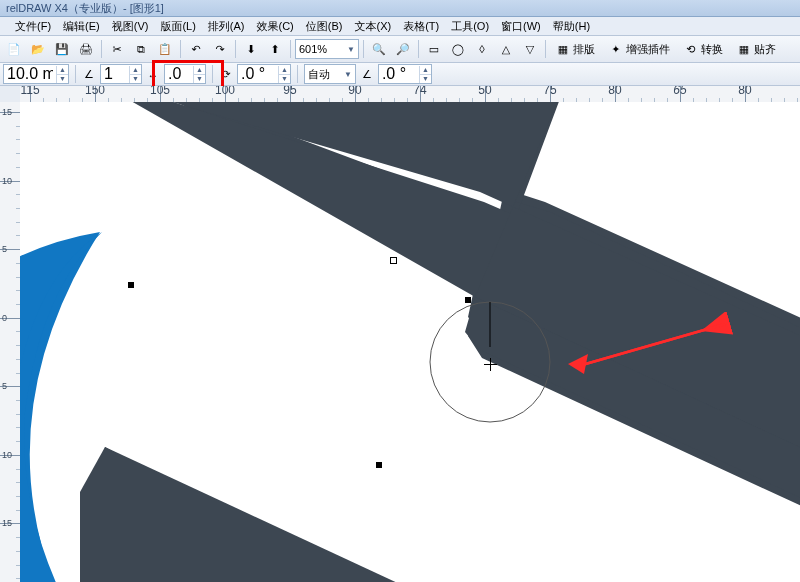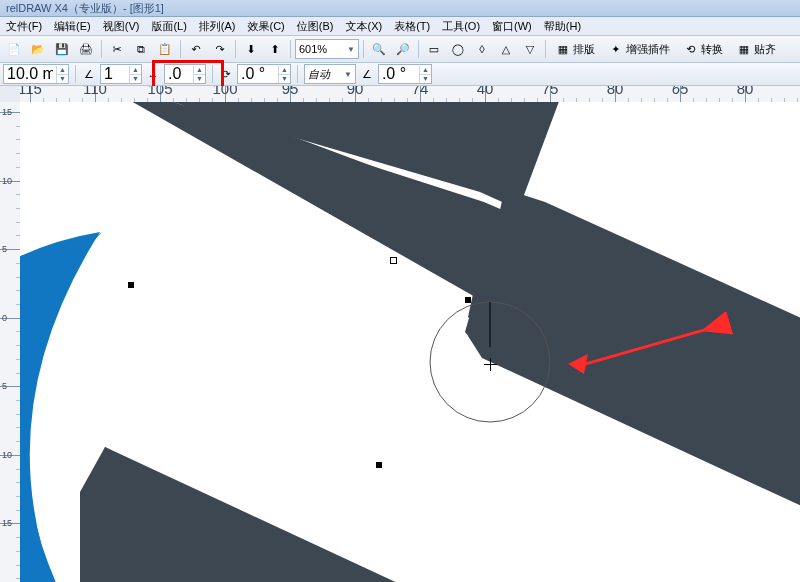--- a/index.html
+++ b/index.html
@@ -1,37 +1,37 @@
 <!DOCTYPE html>
 <html><head>
 <meta charset="utf-8">
 <style>
 html,body{margin:0;padding:0;font-family:"Microsoft YaHei","SimSun",Arial,sans-serif;font-size:11px;color:#000;background:#fff;width:800px;height:582px;overflow:hidden}
 .titlebar{height:16px;background:linear-gradient(#c7d9ef,#b5cbe6);border-bottom:1px solid #8aa7c9;padding:0 6px;display:flex;align-items:center;font-size:11px;color:#34517a}
-.menubar{height:18px;background:#e7edf6;border-bottom:1px solid #b8c6d9;display:flex;align-items:center;padding:0 0}
+.menubar{height:18px;background:#e7edf6;border-bottom:1px solid #b8c6d9;display:flex;align-items:center;padding:0 9px}
 .menubar .mi{padding:1px 6px;cursor:default}
 
 .toolbar1{height:26px;background:linear-gradient(#f5f8fc,#e3e9f2);border-bottom:1px solid #b8c6d9;display:flex;align-items:center;padding:0 3px;gap:2px}
 .tb-btn{width:20px;height:20px;display:flex;align-items:center;justify-content:center;border:1px solid transparent;border-radius:2px}
 .tb-sep{width:1px;height:18px;background:#b8c6d9;margin:0 2px}
 .combo{height:18px;border:1px solid #9db5cf;background:#fff;display:flex;align-items:center;font-size:11px;padding:0 1px}
 .combo input{border:0;outline:0;font-size:11px;width:40px;padding:0 2px;background:transparent}
 .tb-text-btn{height:20px;display:flex;align-items:center;gap:3px;padding:0 5px;border:1px solid transparent;border-radius:2px;font-size:11px}
 
 .toolbar2{height:22px;background:linear-gradient(#f5f8fc,#e3e9f2);border-bottom:1px solid #b8c6d9;display:flex;align-items:center;padding:0 3px;gap:4px;position:relative}
 .spin{height:18px;border:1px solid #9db5cf;background:#fff;display:flex;align-items:center;font-size:11px}
 .spin input{border:0;outline:0;font-size:16px;padding:0 3px;background:transparent}
 .spin .btns{width:12px;display:flex;flex-direction:column}
 .spin .btns div{height:8px;border-left:1px solid #c9d6e6;display:flex;align-items:center;justify-content:center;font-size:7px;line-height:1;color:#4b6385}
 .spin .btns div+div{border-top:1px solid #c9d6e6}
 .icon{width:14px;height:14px;display:flex;align-items:center;justify-content:center}
 .redbox{position:absolute;border:3px solid #e00;pointer-events:none}
 
 .workspace{position:relative;height:500px;background:#fff}
-.ruler-h{position:absolute;left:20px;right:0;top:0;height:16px;background:#f2f4f7;border-bottom:1px solid #9aa9bc;font-size:15px;color:#3a4a5e;overflow:hidden}
+.ruler-h{position:absolute;left:20px;right:0;top:0;height:16px;background:#f2f4f7;border-bottom:1px solid #9aa9bc;font-size:12px;color:#3a4a5e;overflow:hidden}
 .ruler-h .tick{position:absolute;top:0;width:1px;height:16px;background:#7f92a8}
 .ruler-h .tick.minor{height:4px;top:12px;background:#b0bfcf}
 .ruler-h .lbl{position:absolute;bottom:5px;transform:translateX(-50%)}
 .ruler-v{position:absolute;left:0;top:16px;bottom:0;width:20px;background:#f2f4f7;border-right:1px solid #9aa9bc;font-size:9px;color:#3a4a5e;overflow:hidden}
 .ruler-v .tick{position:absolute;left:0;height:1px;width:20px;background:#7f92a8}
 .ruler-v .tick.minor{width:4px;left:16px;background:#b0bfcf}
 .ruler-v .lbl{position:absolute;left:2px;transform:translateY(-50%)}
 .ruler-corner{position:absolute;left:0;top:0;width:20px;height:16px;background:#e7ecf3;border-right:1px solid #9aa9bc;border-bottom:1px solid #9aa9bc}
 .canvas{position:absolute;left:20px;top:16px;right:0;bottom:0;background:#fff;overflow:hidden}
 .shape-dark{fill:#3d4752}
@@ -181,21 +181,21 @@
   <div class="spin" id="rot-spin">
     <input style="width: 34px;" value=".0 °">
     <div class="btns">
         <div>▲</div>
         <div>▼</div>
       </div>
   </div>
 
   <div class="tb-sep"></div>
   <div class="combo">
-    <input style="width: 32px; font-style: italic;" value="自动">
+    <input style="width: 32px;" value="自动">
     <span style="font-size:8px;padding:0 2px;color:#4b6385">▼</span>
   </div>
   <span class="icon">∠</span>
   <div class="spin">
     <input style="width: 34px;" value=".0 °">
     <div class="btns">
         <div>▲</div>
         <div>▼</div>
       </div>
   </div>
@@ -207,21 +207,21 @@
   <div class="ruler-corner"></div>
 
   <div class="ruler-h" id="ruler-h">
       <div class="tick" style="left: 10px;"></div>
       <div class="lbl" style="left: 10px;">115</div>
       <div class="tick minor" style="left: 23px;"></div>
       <div class="tick minor" style="left: 36px;"></div>
       <div class="tick minor" style="left: 49px;"></div>
       <div class="tick minor" style="left: 62px;"></div>
       <div class="tick" style="left: 75px;"></div>
-      <div class="lbl" style="left: 75px;">110</div>
+      <div class="lbl" style="left: 75px;">150</div>
       <div class="tick minor" style="left: 88px;"></div>
       <div class="tick minor" style="left: 101px;"></div>
       <div class="tick minor" style="left: 114px;"></div>
       <div class="tick minor" style="left: 127px;"></div>
       <div class="tick" style="left: 140px;"></div>
       <div class="lbl" style="left: 140px;">105</div>
       <div class="tick minor" style="left: 153px;"></div>
       <div class="tick minor" style="left: 166px;"></div>
       <div class="tick minor" style="left: 179px;"></div>
       <div class="tick minor" style="left: 192px;"></div>
@@ -243,21 +243,21 @@
       <div class="tick minor" style="left: 361px;"></div>
       <div class="tick minor" style="left: 374px;"></div>
       <div class="tick minor" style="left: 387px;"></div>
       <div class="tick" style="left: 400px;"></div>
       <div class="lbl" style="left: 400px;">74</div>
       <div class="tick minor" style="left: 413px;"></div>
       <div class="tick minor" style="left: 426px;"></div>
       <div class="tick minor" style="left: 439px;"></div>
       <div class="tick minor" style="left: 452px;"></div>
       <div class="tick" style="left: 465px;"></div>
-      <div class="lbl" style="left: 465px;">40</div>
+      <div class="lbl" style="left: 465px;">50</div>
       <div class="tick minor" style="left: 478px;"></div>
       <div class="tick minor" style="left: 491px;"></div>
       <div class="tick minor" style="left: 504px;"></div>
       <div class="tick minor" style="left: 517px;"></div>
       <div class="tick" style="left: 530px;"></div>
       <div class="lbl" style="left: 530px;">75</div>
       <div class="tick minor" style="left: 543px;"></div>
       <div class="tick minor" style="left: 556px;"></div>
       <div class="tick minor" style="left: 569px;"></div>
       <div class="tick minor" style="left: 582px;"></div>

